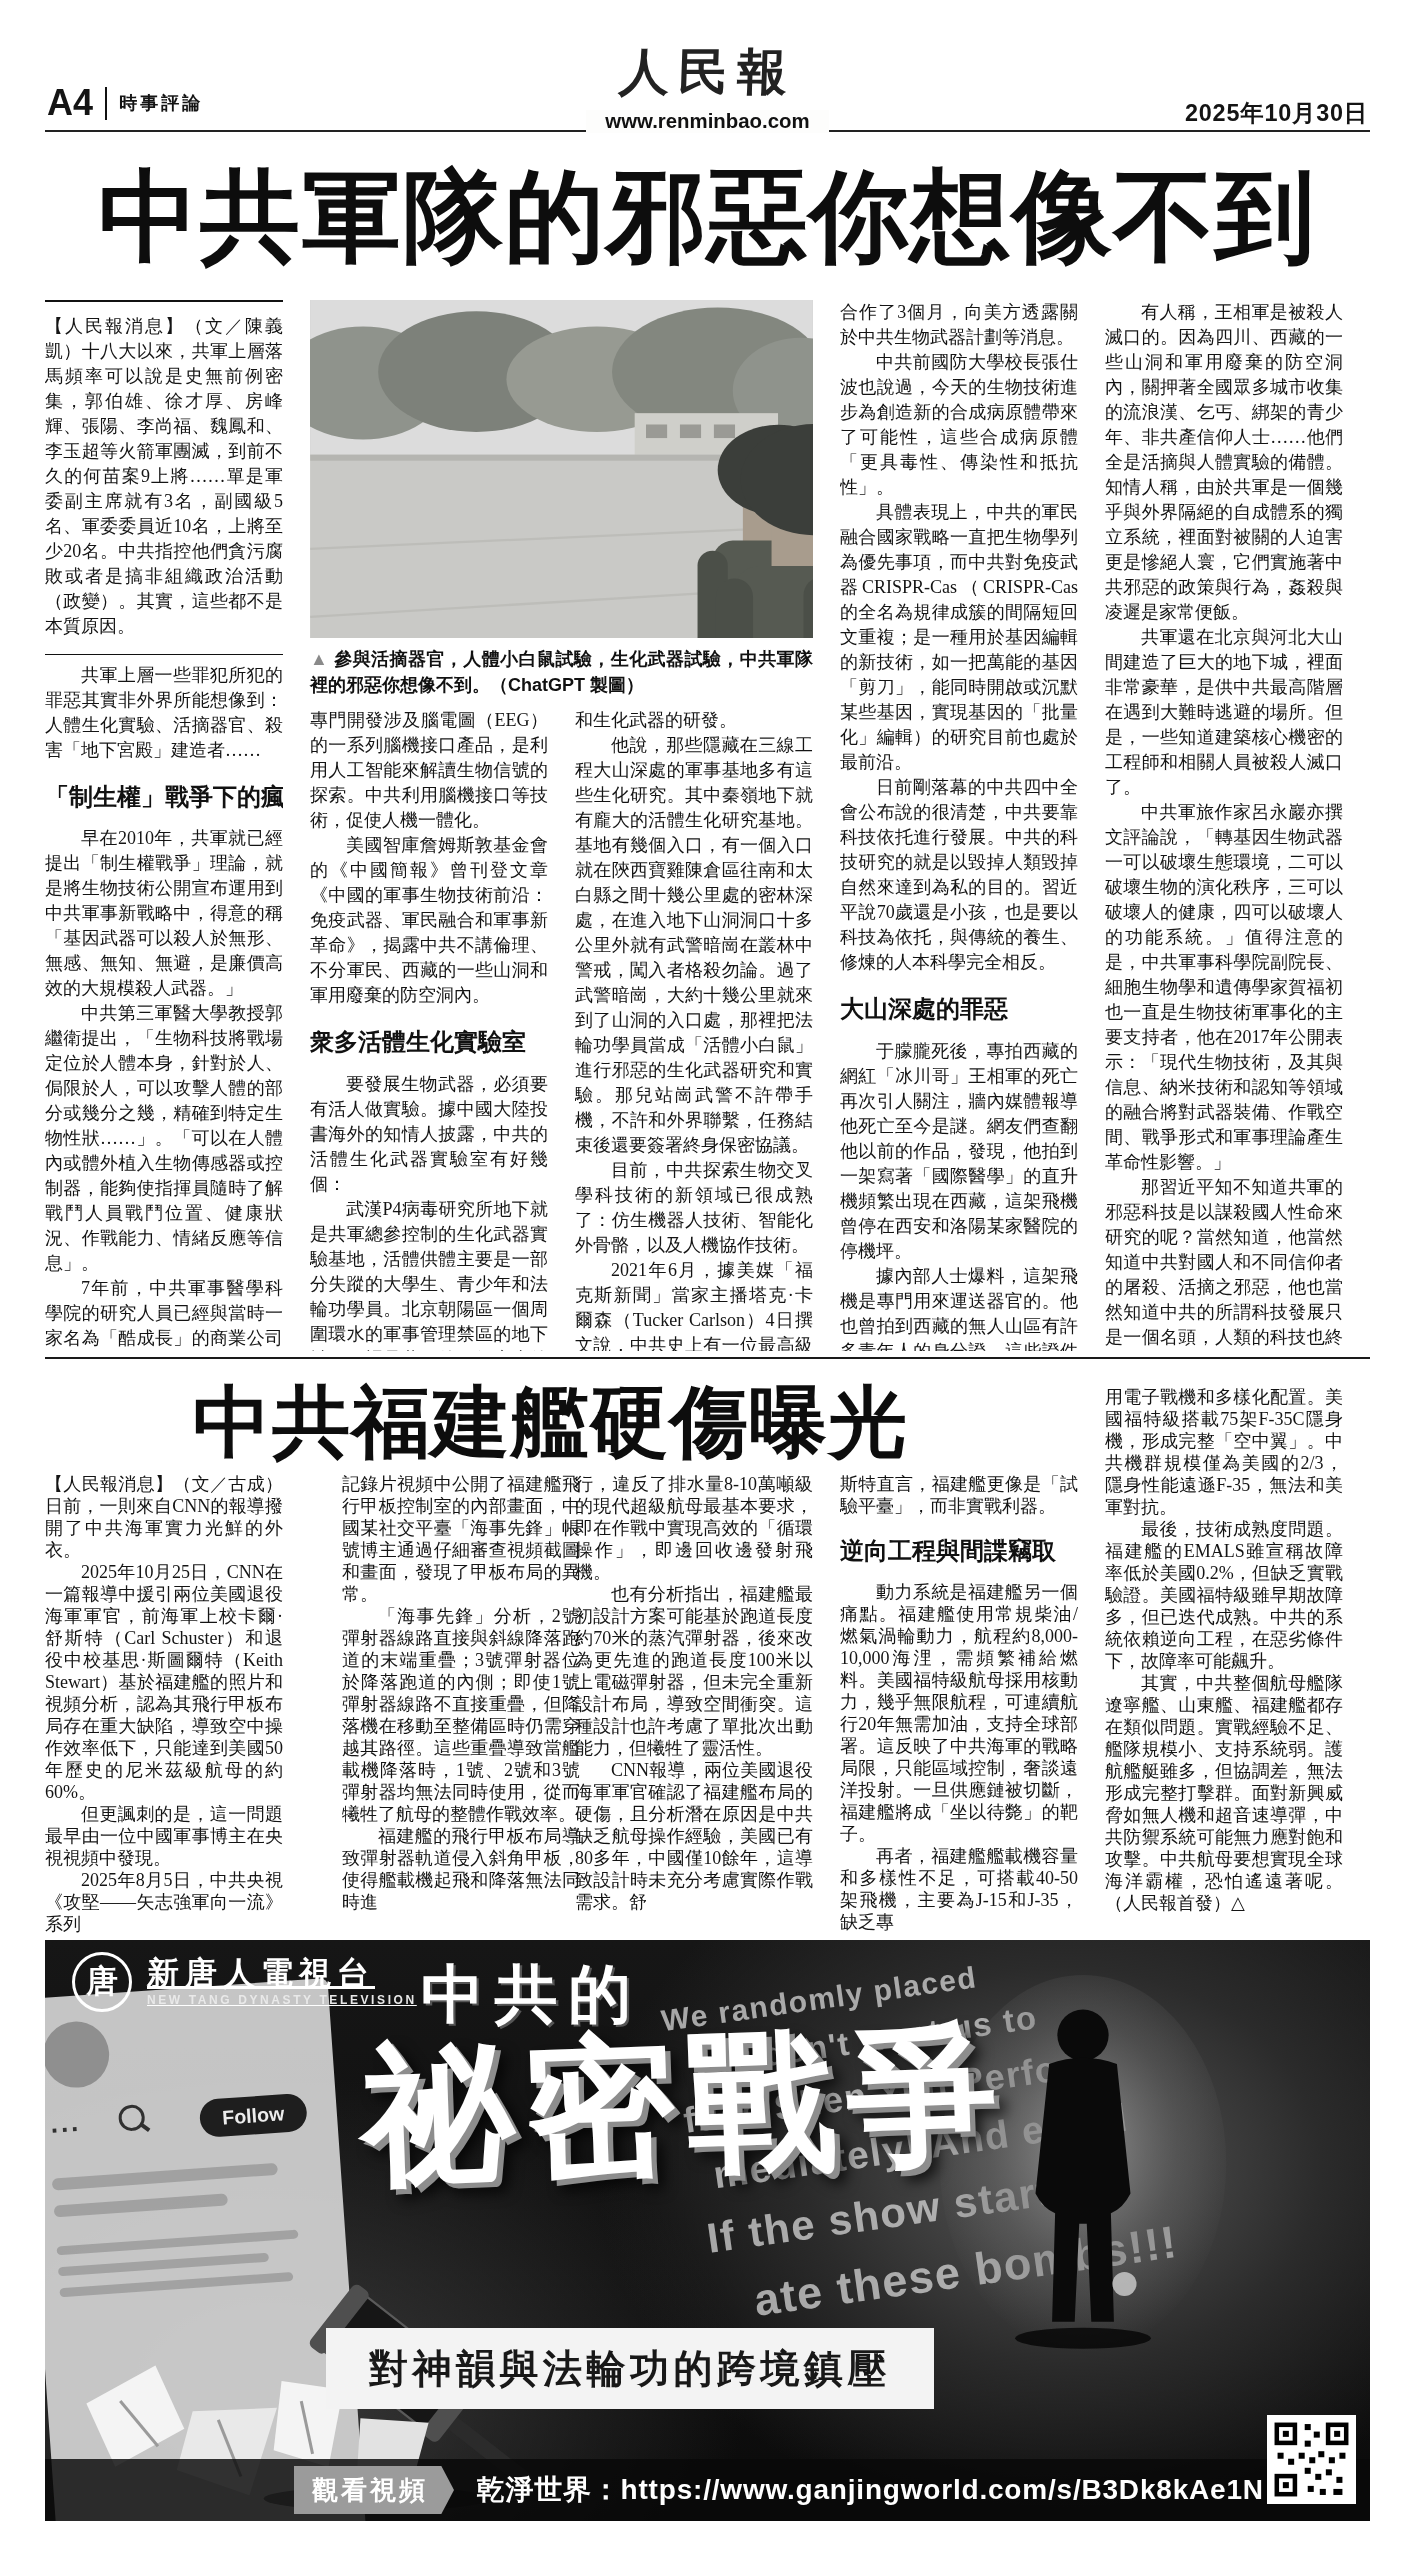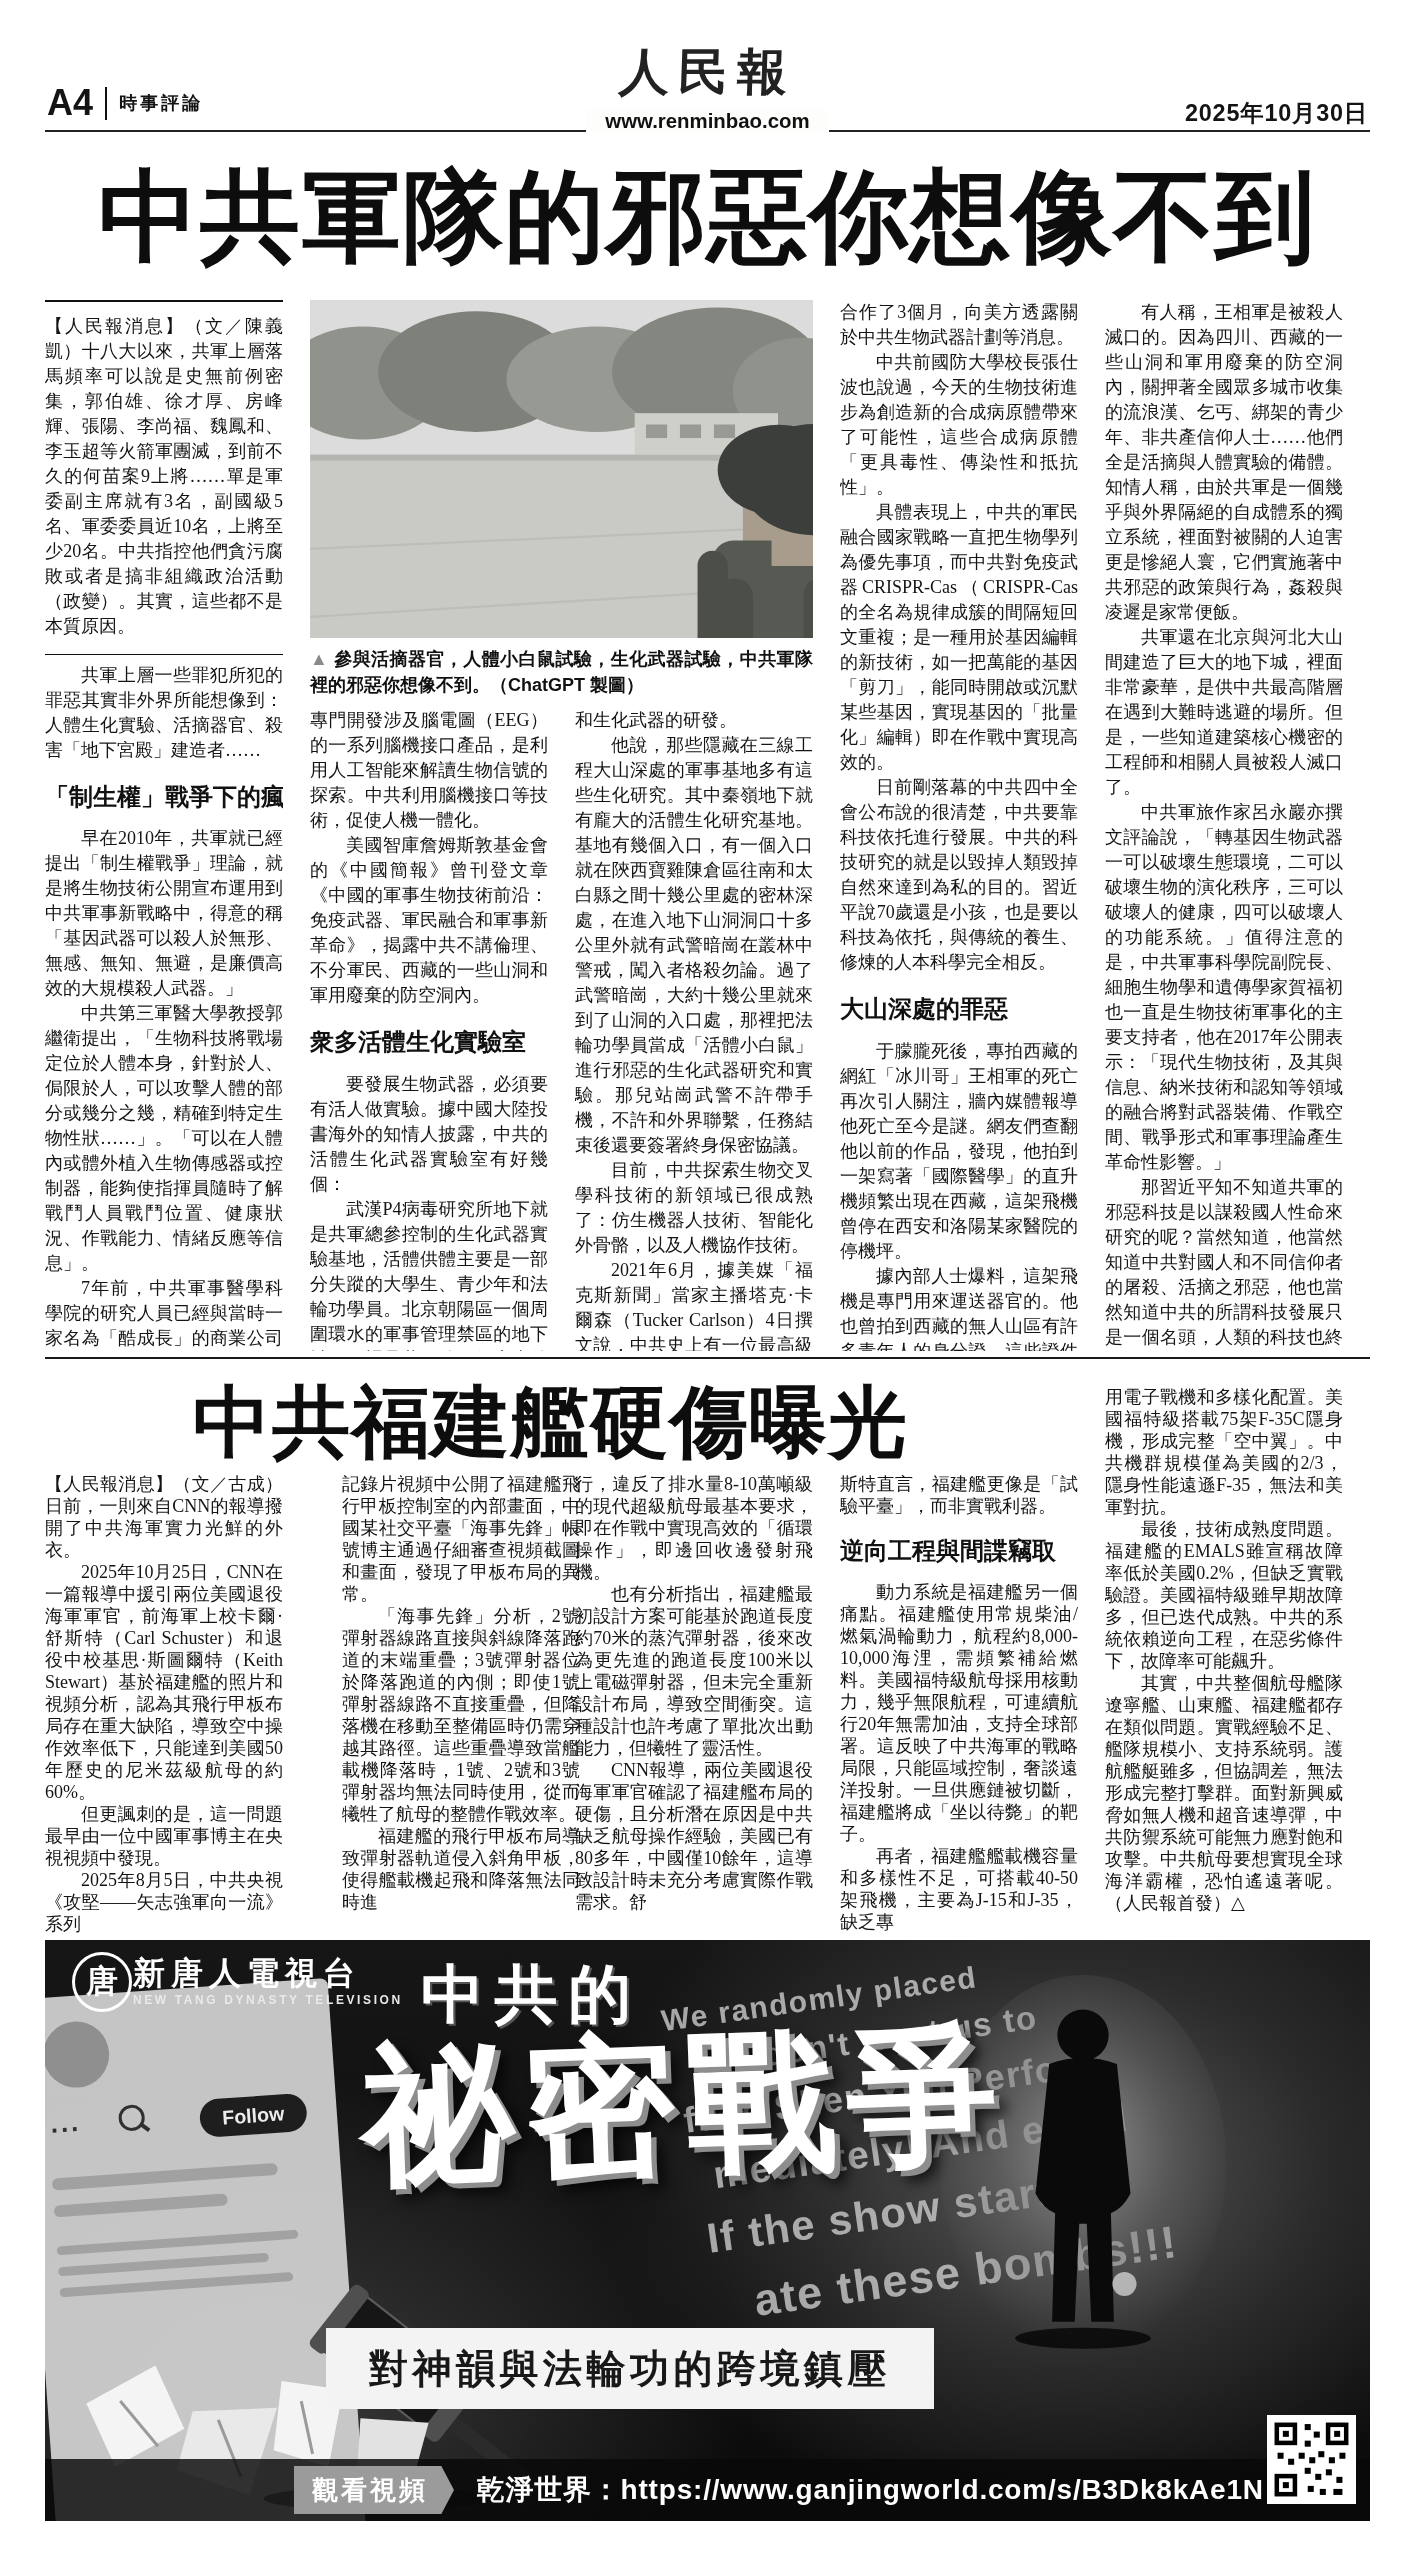--- a/index.html
+++ b/index.html
@@ -46,21 +46,21 @@
 
   
   .ad{position:absolute;left:45px;top:1940px;width:1325px;height:581px;overflow:hidden;color:#fff;
       background:radial-gradient(468px 362px at 1019px 226px,#5a5a5a 0%,#2b2b2b 55%,rgba(20,20,20,0) 100%),
                  radial-gradient(679px 453px at 226px 453px,#3a3a3a 0%,rgba(20,20,20,0) 70%),
                  linear-gradient(#161616,#0b0b0b);}
   .ad *{font-family:"Liberation Sans","DejaVu Sans",sans-serif;}
   .ntd-logo{position:absolute;left:27px;top:12px;display:flex;align-items:center;z-index:6;}
   .ntd-circle{width:54px;height:54px;border:3.8px solid #fff;border-radius:50%;display:flex;align-items:center;justify-content:center;
               font-family:"Liberation Serif","DejaVu Serif",serif;font-weight:900;font-size:32px;color:#fff;}
-  .ntd-text{margin-left:1px;}
+  .ntd-text{margin-left:15px;text-decoration:underline;}
   .ntd-cn{font-weight:700;font-size:32px;letter-spacing:6px;line-height:35px;}
   .ntd-en{font-weight:700;font-size:12px;letter-spacing:2.6px;color:#e9e9e9;line-height:18px;}
   .ad-kicker{position:absolute;left:376px;top:12px;font-weight:900;font-size:63px;letter-spacing:10.6px;z-index:6;
              text-shadow:2.3px 2.3px 0 #555;}
   .ad-title{position:absolute;left:317px;top:89px;font-weight:900;font-size:151px;letter-spacing:10.6px;line-height:1;
             transform:rotate(-2deg);z-index:6;color:#fff;white-space:nowrap;
             text-shadow:5.3px 5.3px 0 #8d8d8d,10.6px 10.6px 13.6px rgba(0,0,0,.75);}
   .ad-subtitle{position:absolute;left:281px;top:388px;width:608px;height:81px;background:#f3f3f3;z-index:7;
                display:flex;align-items:center;justify-content:center;}
   .ad-subtitle span{color:#181818;font-weight:700;font-size:39px;letter-spacing:4.5px;}
@@ -182,21 +182,21 @@
   <div class="col" style="left:575px;top:708px;height:643px;">
     <p class="cont">和生化武器的研發。</p>
     <p>他說，那些隱藏在三線工程大山深處的軍事基地多有這些生化研究。其中秦嶺地下就有龐大的活體生化研究基地。基地有幾個入口，有一個入口就在陝西寶雞陳倉區往南和太白縣之間十幾公里處的密林深處，在進入地下山洞洞口十多公里外就有武警暗崗在叢林中警戒，闖入者格殺勿論。過了武警暗崗，大約十幾公里就來到了山洞的入口處，那裡把法輪功學員當成「活體小白鼠」進行邪惡的生化武器研究和實驗。那兒站崗武警不許帶手機，不許和外界聯繫，任務結束後還要簽署終身保密協議。</p>
     <p>目前，中共探索生物交叉學科技術的新領域已很成熟了：仿生機器人技術、智能化外骨骼，以及人機協作技術。</p>
     <p>2021年6月，據美媒「福克斯新聞」當家主播塔克·卡爾森（Tucker Carlson）4日撰文說，中共史上有一位最高級別的人叛逃到美國，已與國防情報局（DIA）</p>
   </div>
 
   <div class="col" style="left:840px;top:300px;height:1051px;">
     <p class="cont">合作了3個月，向美方透露關於中共生物武器計劃等消息。</p>
     <p>中共前國防大學校長張仕波也說過，今天的生物技術進步為創造新的合成病原體帶來了可能性，這些合成病原體「更具毒性、傳染性和抵抗性」。</p>
-    <p>具體表現上，中共的軍民融合國家戰略一直把生物學列為優先事項，而中共對免疫武器CRISPR-Cas（CRISPR-Cas的全名為規律成簇的間隔短回文重複；是一種用於基因編輯的新技術，如一把萬能的基因「剪刀」，能同時開啟或沉默某些基因，實現基因的「批量化」編輯）即在作戰中實現高效的。</p>
+    <p>具體表現上，中共的軍民融合國家戰略一直把生物學列為優先事項，而中共對免疫武器CRISPR-Cas（CRISPR-Cas的全名為規律成簇的間隔短回文重複；是一種用於基因編輯的新技術，如一把萬能的基因「剪刀」，能同時開啟或沉默某些基因，實現基因的「批量化」編輯）的研究目前也處於最前沿。</p>
     <p>日前剛落幕的中共四中全會公布說的很清楚，中共要靠科技依托進行發展。中共的科技研究的就是以毀掉人類毀掉自然來達到為私的目的。習近平說70歲還是小孩，也是要以科技為依托，與傳統的養生、修煉的人本科學完全相反。</p>
     <div class="subhead">大山深處的罪惡</div>
     <p>于朦朧死後，專拍西藏的網紅「冰川哥」王相軍的死亡再次引人關注，牆內媒體報導他死亡至今是謎。網友們查翻他以前的作品，發現，他拍到一架寫著「國際醫學」的直升機頻繁出現在西藏，這架飛機曾停在西安和洛陽某家醫院的停機坪。</p>
     <p>據內部人士爆料，這架飛機是專門用來運送器官的。他也曾拍到西藏的無人山區有許多青年人的身分證，這些證件大多都被燒燬了，只是有一些還殘剩了一些，他也曾拍到在西藏與泥泊爾的交界處，有地下隧道通向泥泊爾。</p>
   </div>
 
   <div class="col" style="left:1105px;top:300px;height:1051px;">
     <p>有人稱，王相軍是被殺人滅口的。因為四川、西藏的一些山洞和軍用廢棄的防空洞內，關押著全國眾多城市收集的流浪漢、乞丐、綁架的青少年、非共產信仰人士……他們全是活摘與人體實驗的備體。知情人稱，由於共軍是一個幾乎與外界隔絕的自成體系的獨立系統，裡面對被關的人迫害更是慘絕人寰，它們實施著中共邪惡的政策與行為，姦殺與凌遲是家常便飯。</p>
     <p>共軍還在北京與河北大山間建造了巨大的地下城，裡面非常豪華，是供中共最高階層在遇到大難時逃避的場所。但是，一些知道建築核心機密的工程師和相關人員被殺人滅口了。</p>
     <p>中共軍旅作家呂永巖亦撰文評論說，「轉基因生物武器一可以破壞生態環境，二可以破壞生物的演化秩序，三可以破壞人的健康，四可以破壞人的功能系統。」值得注意的是，中共軍事科學院副院長、細胞生物學和遺傳學家賀福初也一直是生物技術軍事化的主要支持者，他在2017年公開表示：「現代生物技術，及其與信息、納米技術和認知等領域的融合將對武器裝備、作戰空間、戰爭形式和軍事理論產生革命性影響。」</p>

